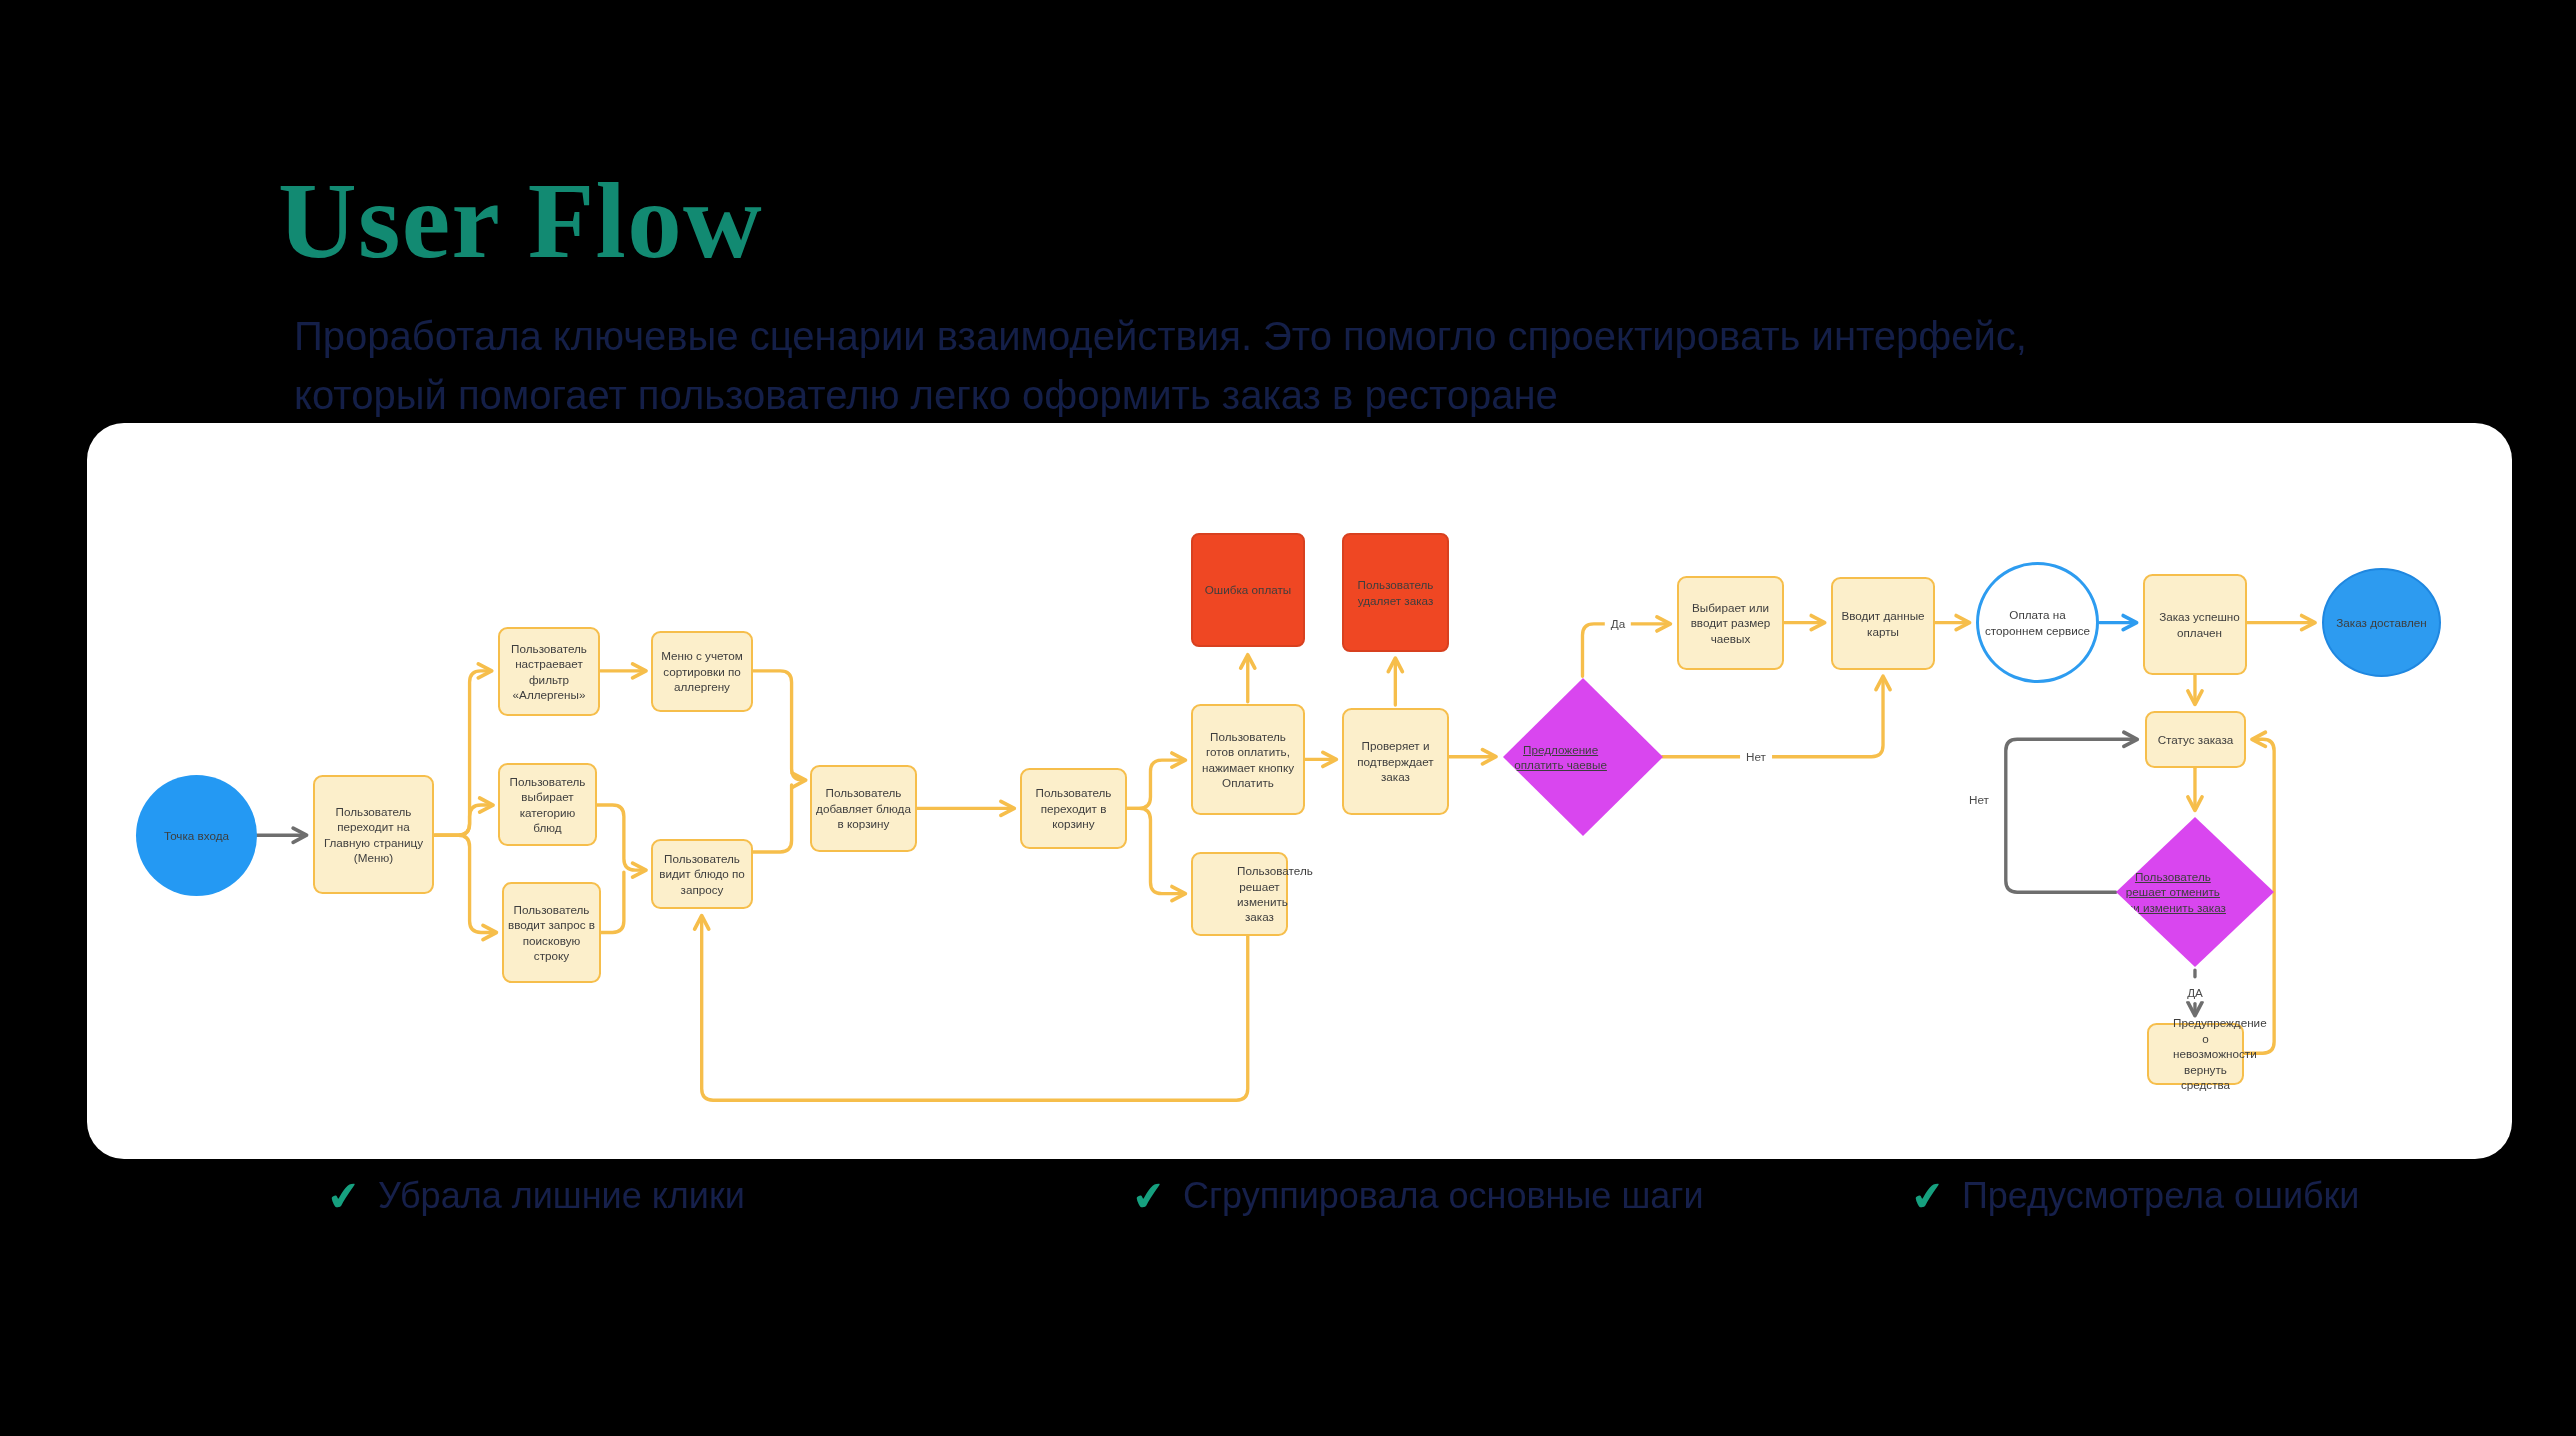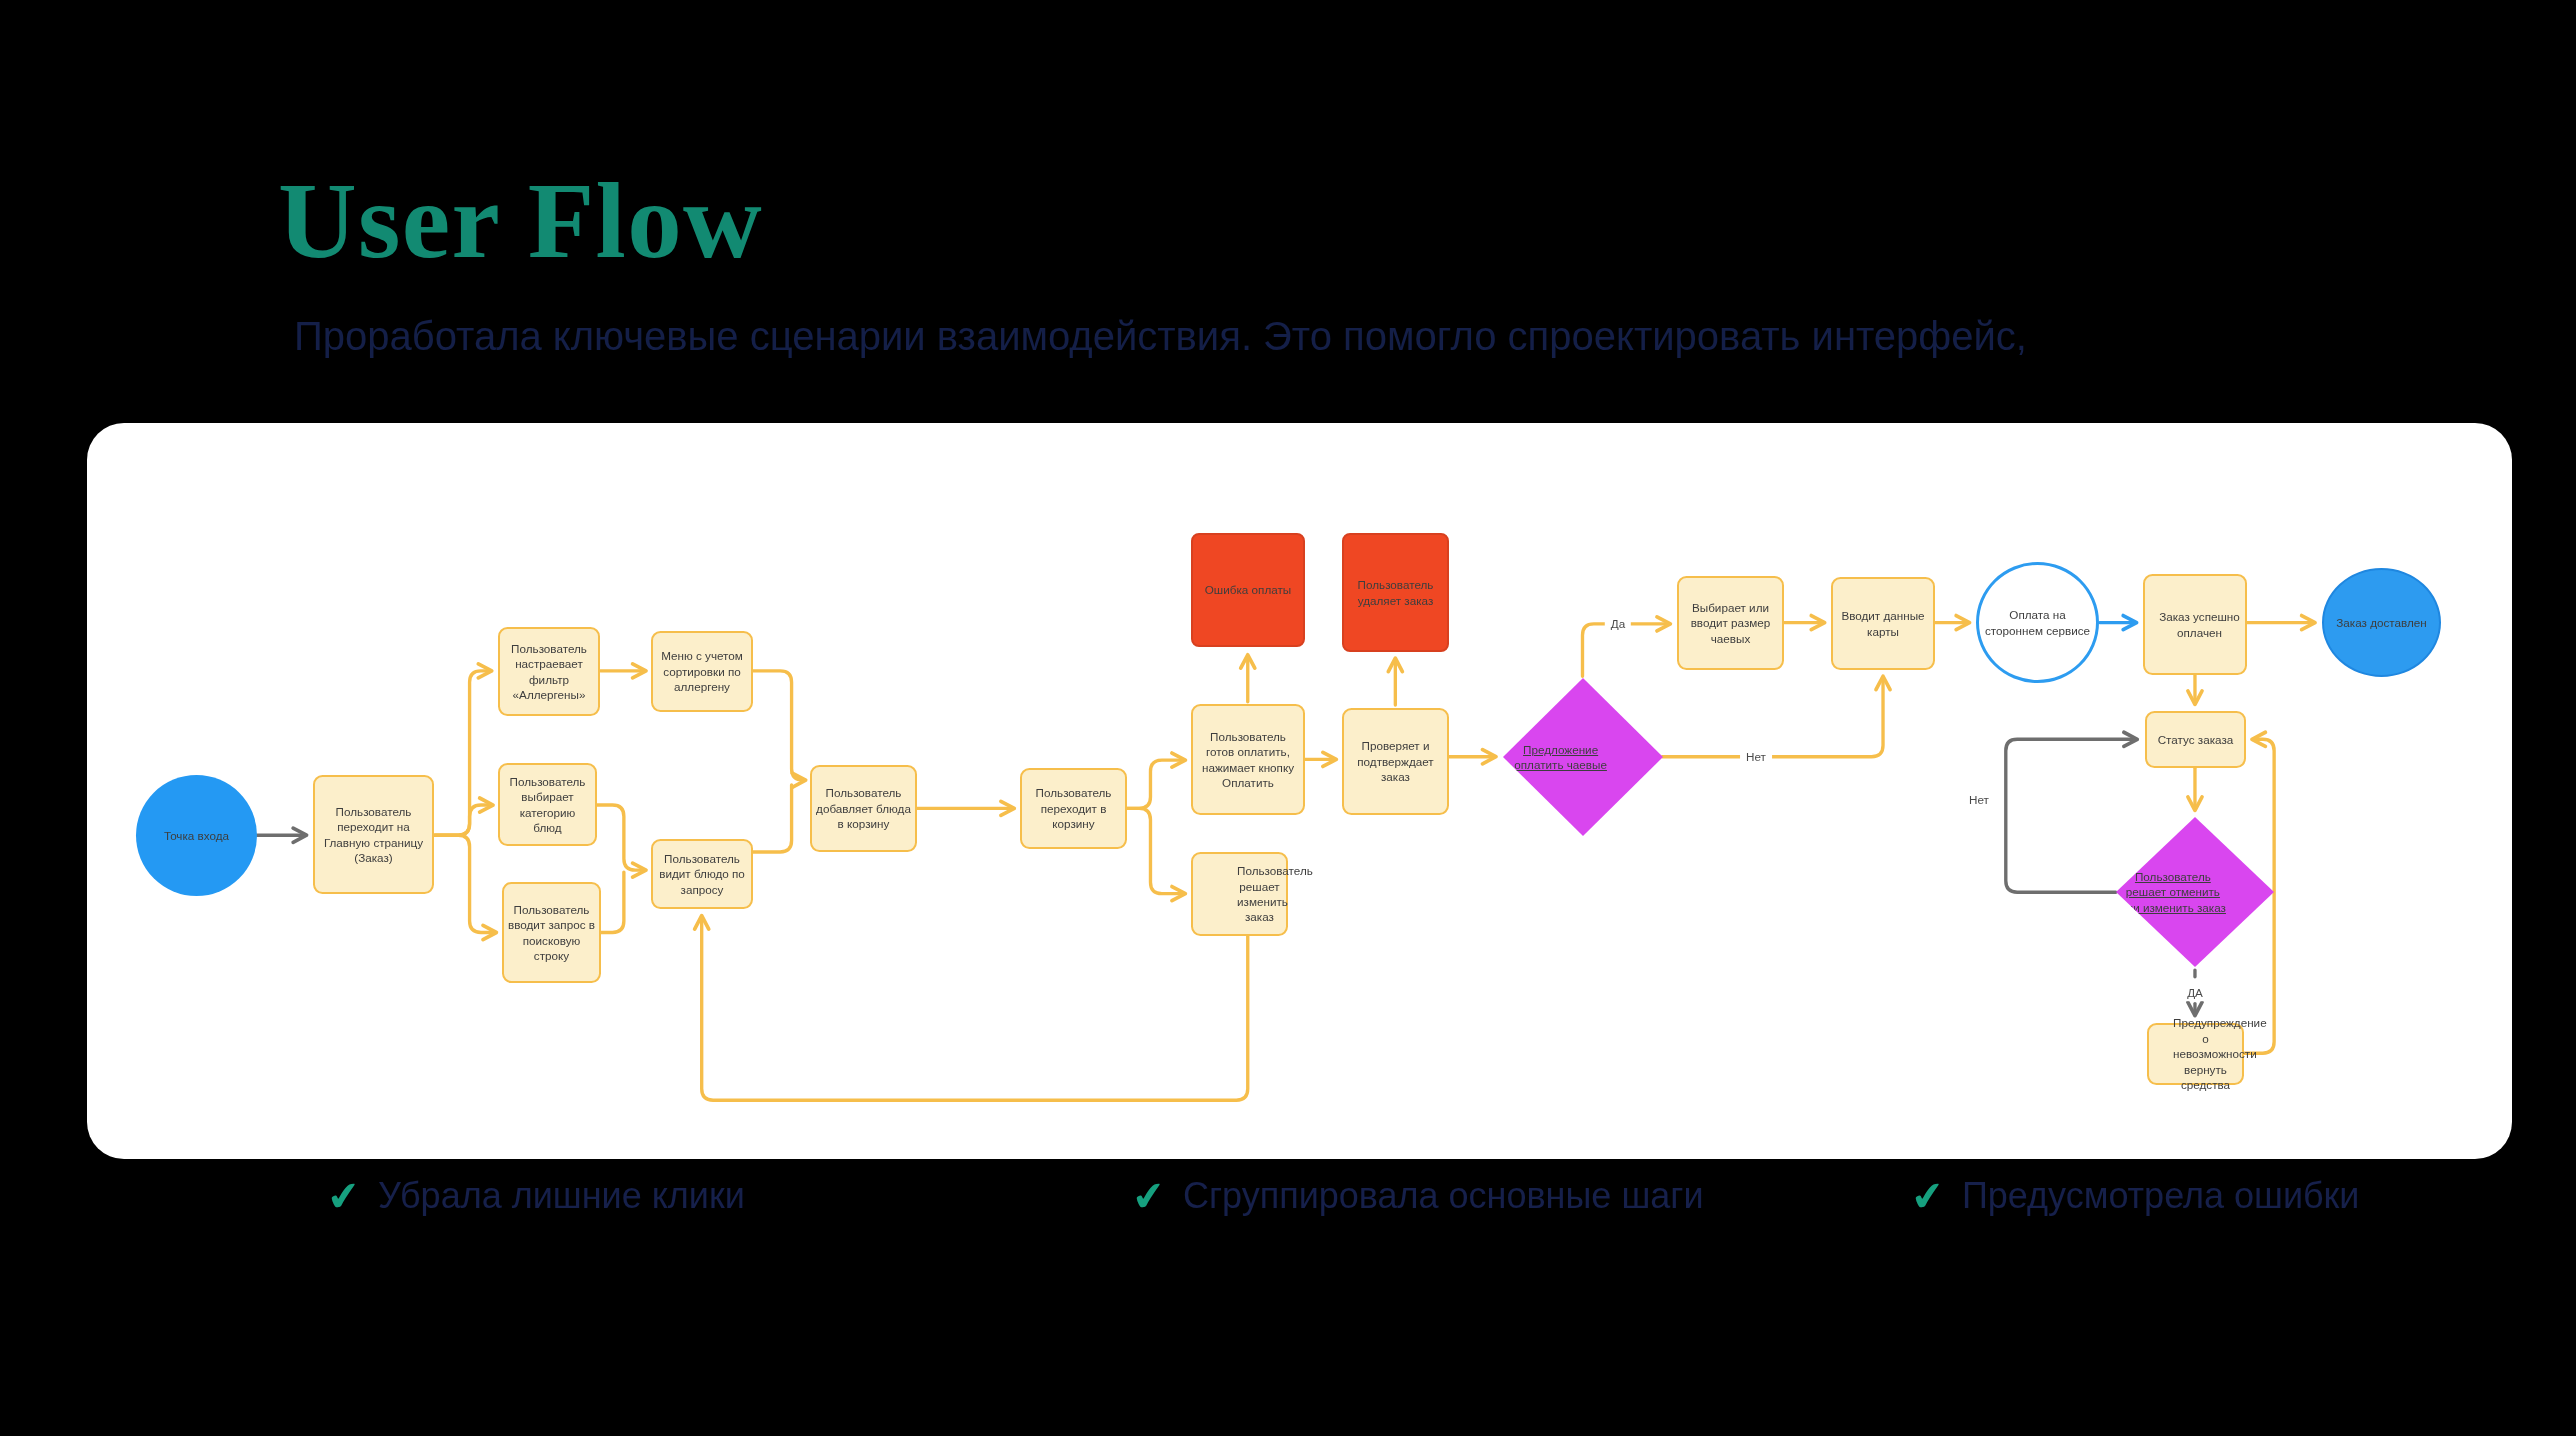--- a/index.html
+++ b/index.html
@@ -25,20 +25,21 @@
   .ci-0{left:327px;} .ci-1{left:1132px;} .ci-2{left:1911px;}
 </style>
 </head>
 <body>
 
 <div class="stage">
 
   <div class="title">User Flow</div>
   <div class="subtitle">
     <div>Проработала ключевые сценарии взаимодействия. Это помогло спроектировать интерфейс,</div>
+    <div>который помогает пользователю легко оформить заказ в ресторане</div>
   </div>
 
   <div class="card"></div>
 
   <svg class="wires" viewBox="0 0 3840 2142" xmlns="http://www.w3.org/2000/svg">
     <defs>
       <marker id="ay" markerUnits="strokeWidth" markerWidth="7" markerHeight="7" refX="4.6" refY="3.5" orient="auto">
         <path d="M1,1.4 L5,3.5 L1,5.6" fill="none" stroke="#F6BE4B" stroke-width="1.1" stroke-linecap="round" stroke-linejoin="round"></path>
       </marker>
       <marker id="ag" markerUnits="strokeWidth" markerWidth="7" markerHeight="7" refX="4.6" refY="3.5" orient="auto">
@@ -82,21 +83,21 @@
 
       <path d="M3130,928 H3183" stroke="#2D9CF0" marker-end="url(#ab)"></path>
     </g>
   </svg>
 
   <div id="flow-nodes">
       <div class="node start" style="left: 136px; top: 775px; width: 121px; height: 121px;">
         <span>Точка входа</span>
       </div>
       <div class="node box" style="left: 313px; top: 775px; width: 121px; height: 119px;">
-        <span>Пользователь переходит на Главную страницу (Заказ)</span>
+        <span>Пользователь переходит на Главную страницу (Меню)</span>
       </div>
       <div class="node box" style="left: 498px; top: 627px; width: 102px; height: 89px;">
         <span>Пользователь настраевает фильтр «Аллергены»</span>
       </div>
       <div class="node box" style="left: 651px; top: 631px; width: 102px; height: 81px;">
         <span>Меню с учетом сортировки по аллергену</span>
       </div>
       <div class="node box" style="left: 498px; top: 763px; width: 99px; height: 83px;">
         <span>Пользователь выбирает категорию блюд</span>
       </div>

